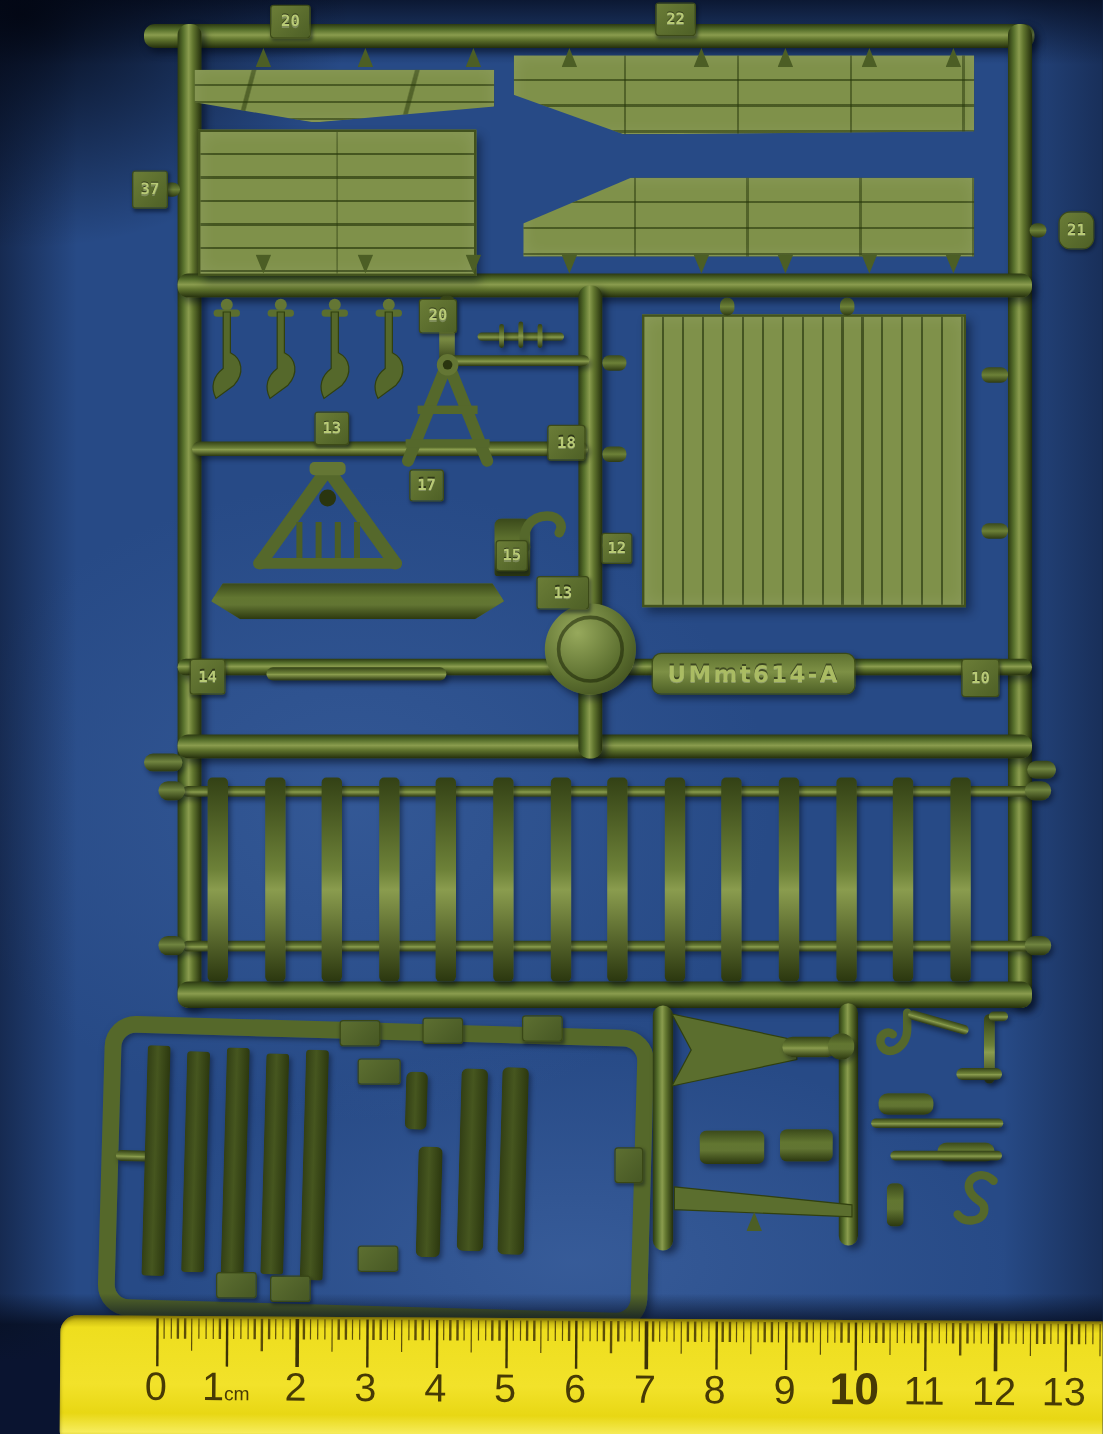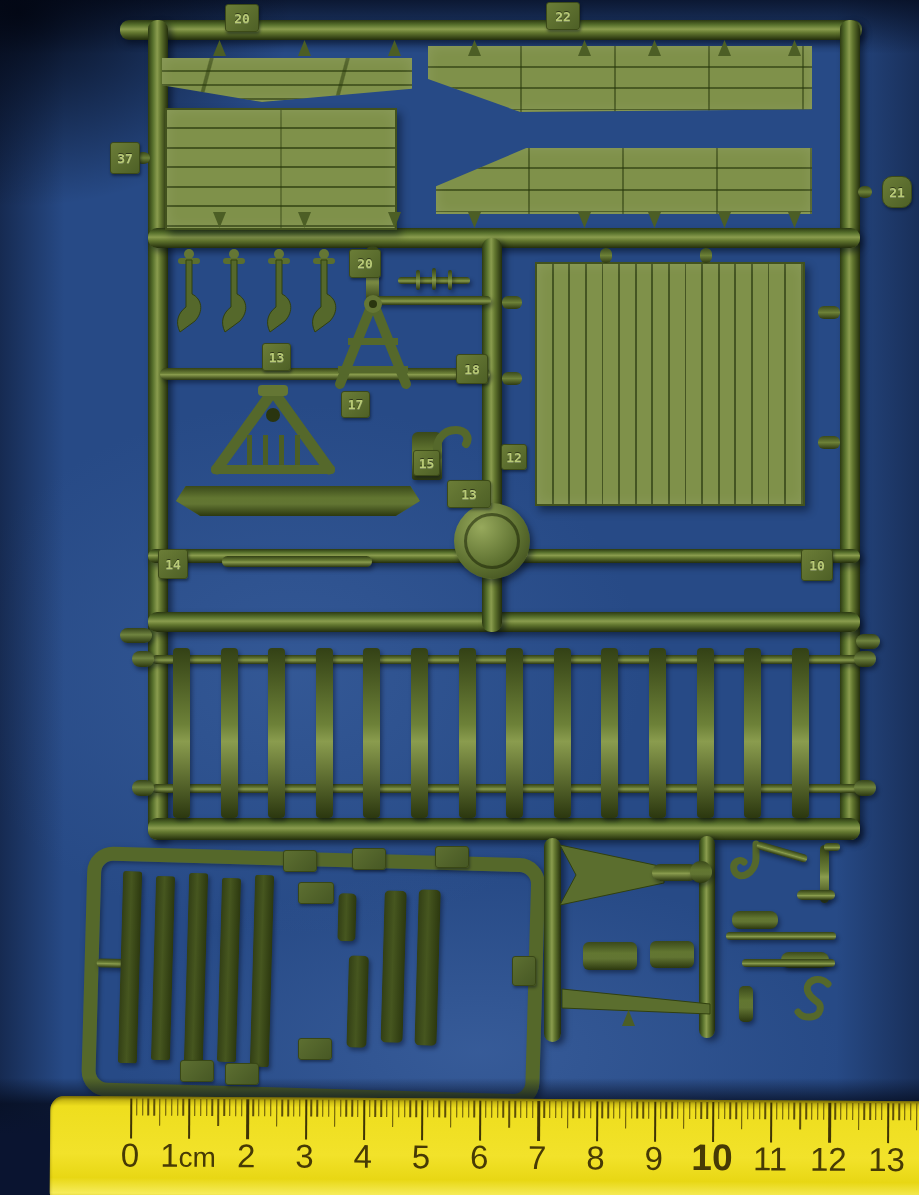--- a/index.html
+++ b/index.html
@@ -74,21 +74,21 @@
   #shadowband{position:absolute;left:0;top:1078px;width:919px;height:117px;
     background:linear-gradient(180deg,rgba(6,14,34,0) 0,rgba(6,14,34,.85) 22%,#0a1430 48%,#0a1430 100%);}
   #ruler{position:absolute;left:50px;top:1096px;width:880px;height:110px;border-radius:14px 0 0 14px;
     transform:rotate(.35deg);transform-origin:0 50%;
     background:linear-gradient(180deg,#b3a30c 0,#eede1e 9%,#f2e22a 52%,#e8d714 74%,#f6ec5a 88%,#b5a408 99%);
     box-shadow:inset 0 2px 3px rgba(60,50,0,.5);}
   .tick{position:absolute;top:2px;width:1.4px;background:#5c4e08;}
   .tickc{width:2.2px;background:#3f3405;}
   .lbl{position:absolute;top:40px;width:80px;margin-left:-40px;text-align:center;
     color:#473a05;font:400 33px "Liberation Sans",sans-serif;}
-  .lbl .cm{font-size:28px;}
+  .lbl .cm{font-size:16px;}
   .lbl.big{font-weight:700;font-size:37px;top:37px;}
   
   svg{position:absolute;overflow:visible;}
   .sfill{fill:#5b6e2e;stroke:#31400f;stroke-width:1;}
   .sstroke{fill:none;stroke:#55682b;}
 </style>
 </head>
 <body>
 
 <div id="stage">
@@ -154,20 +154,21 @@
 
   <div class="part" style="left:412px;top:432px;width:30px;height:48px;border-radius:6px 6px 3px 3px;"></div>
   <svg style="left:432px;top:422px;" width="40" height="40" viewBox="0 0 40 40">
     <path d="M6 34 C2 20 10 8 24 8 C34 8 38 16 34 22" class="sstroke" stroke-width="8" stroke-linecap="round"></path>
   </svg>
   <div class="part" style="left:176px;top:486px;width:244px;height:30px;border-radius:0;
               clip-path:polygon(4% 0,96% 0,100% 50%,90% 100%,10% 100%,0 50%);"></div>
   <div class="rodp" style="left:222px;top:556px;width:150px;height:11px;border-radius:6px;"></div>
   <div class="wheel"></div>
 
+  <div class="plate">UMmt614-A</div>
 
   <div class="rodp" style="left:152px;top:655px;width:706px;height:9px;"></div>
   <div class="rodp" style="left:152px;top:784px;width:706px;height:9px;"></div>
   <div class="stub" style="left:132px;top:651px;width:22px;height:16px;border-radius:8px;"></div>
   <div class="stub" style="left:132px;top:780px;width:22px;height:16px;border-radius:8px;"></div>
   <div class="stub" style="left:854px;top:651px;width:22px;height:16px;border-radius:8px;"></div>
   <div class="stub" style="left:854px;top:780px;width:22px;height:16px;border-radius:8px;"></div>
 
   <div id="subsprue">
     <div id="subframe"></div>

